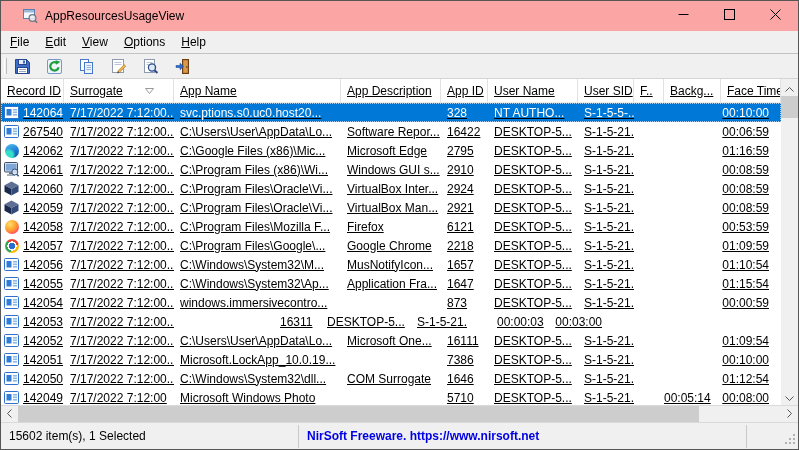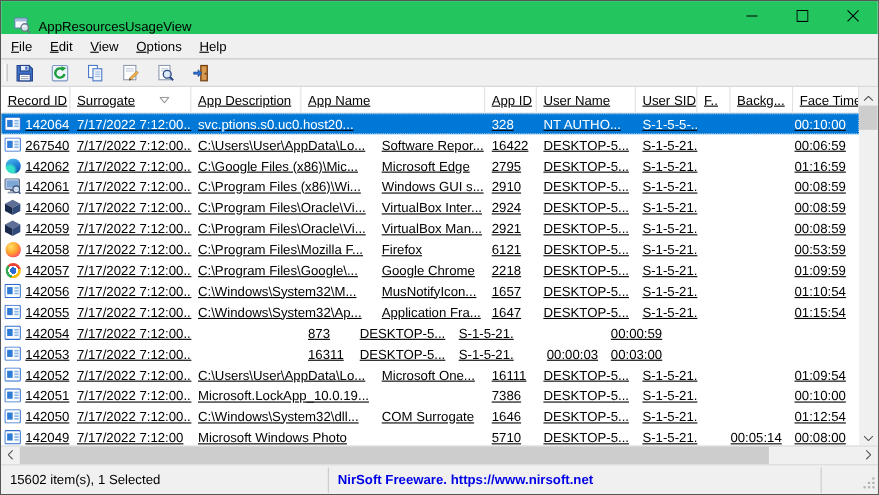--- a/index.html
+++ b/index.html
@@ -2,21 +2,21 @@
 <html><head>
 <meta charset="utf-8">
 <style>
   * { margin:0; padding:0; box-sizing:border-box; }
   html,body { background:#cfcfcf; font-family:"Liberation Sans", sans-serif; }
   .window{
     width:799px; height:450px; border:1px solid #565656; background:#fff;
     position:relative; overflow:hidden; font-size:12px; color:#000;
   }
   
-  .titlebar{ height:30px; background:#22c55e; display:flex; align-items:flex-end; padding-left:11px; }
+  .titlebar{ height:30px; background:#fca5a5; display:flex; align-items:center; padding-left:21px; }
   .title-icon{ width:16px; height:16px; margin-right:7px; display:flex; }
   .title-text{ font-size:12px; }
   .win-controls{ margin-left:auto; display:flex; height:30px; }
   .win-btn{ width:46px; height:30px; display:flex; align-items:center; justify-content:center; }
   
   .menubar{ height:22px; background:#f0f0f0; display:flex; align-items:stretch; padding-left:1px; }
   .menu-item{ padding:0 8px; line-height:22px; cursor:default; }
   
   .toolbar{ height:26px; background:#f0f0f0; border-top:1px solid #c3c3c3; border-bottom:1px solid #d4d4d4;
             display:flex; align-items:center; padding-left:12px; gap:13px; position:relative; }
@@ -179,25 +179,25 @@
             <span>Record ID</span>
           </div>
           <div class="hcell" style="width: 110px;">
             <span>Surrogate</span>
             <span class="sort-icon">
               <svg width="9" height="6" viewBox="0 0 9 6">
                 <path d="M0.5 0.5 L8.5 0.5 L4.5 5.5 Z" fill="#fdfdfd" stroke="#9b9b9b"></path>
               </svg>
             </span>
           </div>
+          <div class="hcell" style="width: 167px;">
+            <span>App Name</span>
+          </div>
           <div class="hcell" style="width: 100px;">
             <span>App Description</span>
-          </div>
-          <div class="hcell" style="width: 167px;">
-            <span>App Name</span>
           </div>
           <div class="hcell" style="width: 47px;">
             <span>App ID</span>
           </div>
           <div class="hcell" style="width: 90px;">
             <span>User Name</span>
           </div>
           <div class="hcell" style="width: 56px;">
             <span>User SID</span>
           </div>
@@ -428,20 +428,21 @@
                   <rect x="0.5" y="0.5" width="14" height="12" rx="1" fill="#fff" stroke="#2e6fd0"></rect>
                   <rect x="2.5" y="3" width="5" height="6.5" fill="#2e7cd6"></rect>
                   <rect x="9" y="3" width="4" height="1.6" fill="#8db9ea"></rect>
                   <rect x="9" y="5.5" width="4" height="1.6" fill="#8db9ea"></rect>
                   <rect x="9" y="8" width="4" height="1.6" fill="#8db9ea"></rect>
                 </svg>
               </span>
               <span>142054</span>
             </div>
             <div class="cell" style="width:110px">7/17/2022 7:12:00...</div>
+            <div class="cell" style="width:167px">windows.immersivecontro...</div>
             <div class="cell" style="width:100px"></div>
             <div class="cell" style="width:47px">873</div>
             <div class="cell" style="width:90px">DESKTOP-5...</div>
             <div class="cell" style="width:56px">S-1-5-21...</div>
             <div class="cell" style="width:30px"></div>
             <div class="cell num" style="width:57px"></div>
             <div class="cell num" style="width:60px">00:00:59</div>
           </div>
           <div class="trow">
             <div class="cell c0" style="width:63px">

